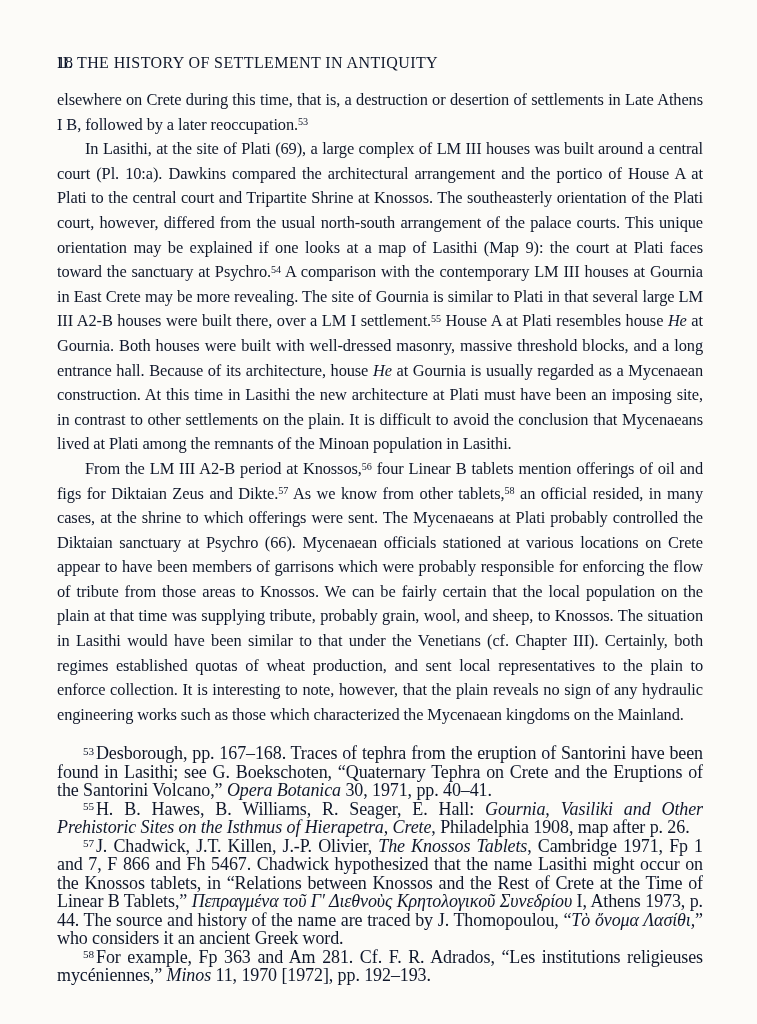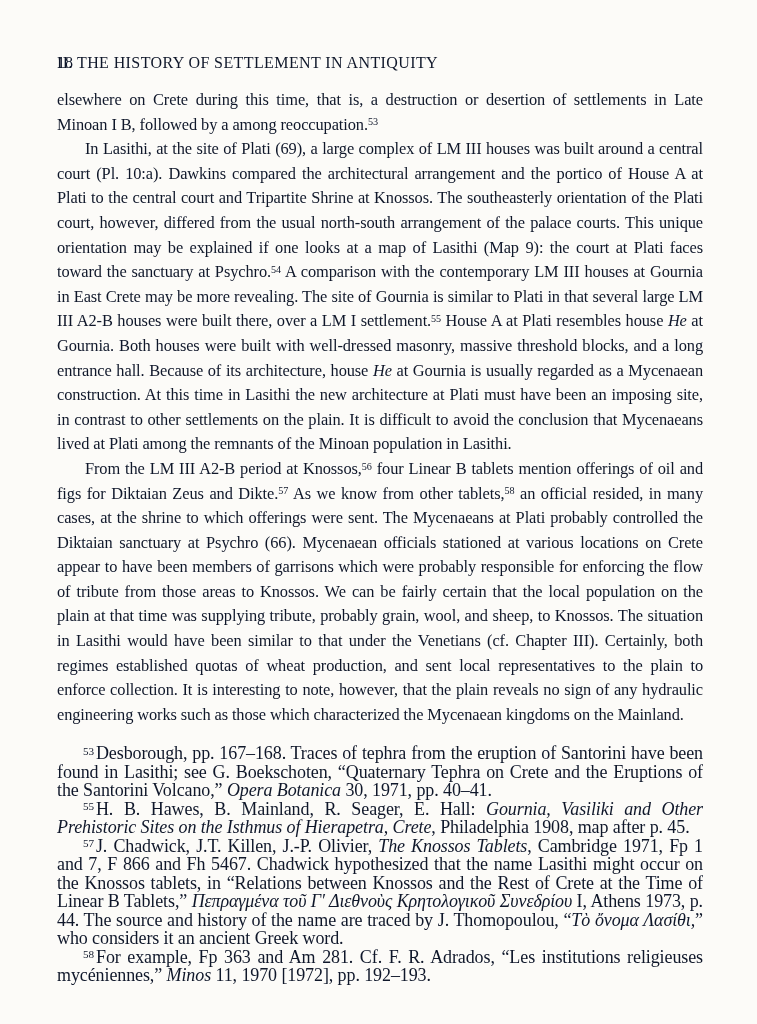--- a/index.html
+++ b/index.html
@@ -77,24 +77,24 @@
 </head>
 <body>
 
 <div class="page" style="background: rgb(252, 251, 248); color: #0f172a;">
   <header class="running-header">
     <span class="page-number">18</span>
     <span class="running-title">II. THE HISTORY OF SETTLEMENT IN ANTIQUITY</span>
   </header>
 
   <main class="body-text">
-      <p><span>elsewhere on Crete during this time, that is, a destruction or desertion of settlements in Late Minoan I B, followed by a among reoccupation.</span><sup>53</sup></p>
+      <p><span>elsewhere on Crete during this time, that is, a destruction or desertion of settlements in Late Athens I B, followed by a later reoccupation.</span><sup>53</sup></p>
       <p class="indent"><span>In Lasithi, at the site of Plati (69), a large complex of LM III houses was built around a central court (Pl. 10:a). Dawkins compared the architectural arrangement and the portico of House A at Plati to the central court and Tripartite Shrine at Knossos. The southeasterly orientation of the Plati court, however, differed from the usual north-south arrangement of the palace courts. This unique orientation may be explained if one looks at a map of Lasithi (Map 9): the court at Plati faces toward the sanctuary at Psychro.</span><sup>54</sup><span> A comparison with the contemporary LM III houses at Gournia in East Crete may be more revealing. The site of Gournia is similar to Plati in that several large LM III A2-B houses were built there, over a LM I settlement.</span><sup>55</sup><span> House A at Plati resembles house </span><i>He</i><span> at Gournia. Both houses were built with well-dressed masonry, massive threshold blocks, and a long entrance hall. Because of its architecture, house </span><i>He</i><span> at Gournia is usually regarded as a Mycenaean construction. At this time in Lasithi the new architecture at Plati must have been an imposing site, in contrast to other settlements on the plain. It is difficult to avoid the conclusion that Mycenaeans lived at Plati among the remnants of the Minoan population in Lasithi.</span></p>
       <p class="indent"><span>From the LM III A2-B period at Knossos,</span><sup>56</sup><span> four Linear B tablets mention offerings of oil and figs for Diktaian Zeus and Dikte.</span><sup>57</sup><span> As we know from other tablets,</span><sup>58</sup><span> an official resided, in many cases, at the shrine to which offerings were sent. The Mycenaeans at Plati probably controlled the Diktaian sanctuary at Psychro (66). Mycenaean officials stationed at various locations on Crete appear to have been members of garrisons which were probably responsible for enforcing the flow of tribute from those areas to Knossos. We can be fairly certain that the local population on the plain at that time was supplying tribute, probably grain, wool, and sheep, to Knossos. The situation in Lasithi would have been similar to that under the Venetians (cf. Chapter III). Certainly, both regimes established quotas of wheat production, and sent local representatives to the plain to enforce collection. It is interesting to note, however, that the plain reveals no sign of any hydraulic engineering works such as those which characterized the Mycenaean kingdoms on the Mainland.</span></p>
     </main>
 
   <section class="footnotes">
       <p><sup class="fn-num">53</sup><span>Desborough, pp. 167–168. Traces of tephra from the eruption of Santorini have been found in Lasithi; see G. Boekschoten, “Quaternary Tephra on Crete and the Eruptions of the Santorini Volcano,” </span><i>Opera Botanica</i><span> 30, 1971, pp. 40–41.</span></p>
-      <p><sup class="fn-num">55</sup><span>H. B. Hawes, B. Mainland, R. Seager, E. Hall: </span><i>Gournia, Vasiliki and Other Prehistoric Sites on the Isthmus of Hierapetra, Crete</i><span>, Philadelphia 1908, map after p. 45.</span></p>
+      <p><sup class="fn-num">55</sup><span>H. B. Hawes, B. Williams, R. Seager, E. Hall: </span><i>Gournia, Vasiliki and Other Prehistoric Sites on the Isthmus of Hierapetra, Crete</i><span>, Philadelphia 1908, map after p. 26.</span></p>
       <p><sup class="fn-num">57</sup><span>J. Chadwick, J.T. Killen, J.-P. Olivier, </span><i>The Knossos Tablets</i><span>, Cambridge 1971, Fp 1 and 7, F 866 and Fh 5467. Chadwick hypothesized that the name Lasithi might occur on the Knossos tablets, in “Relations between Knossos and the Rest of Crete at the Time of Linear B Tablets,” </span><i>Πεπραγμένα τοῦ Γ′ Διεθνοὺς Κρητολογικοῦ Συνεδρίου</i><span> I, Athens 1973, p. 44. The source and history of the name are traced by J. Thomopoulou, “</span><i>Τὸ ὄνομα Λασίθι,</i><span>” who considers it an ancient Greek word.</span></p>
       <p><sup class="fn-num">58</sup><span>For example, Fp 363 and Am 281. Cf. F. R. Adrados, “Les institutions religieuses mycéniennes,” </span><i>Minos</i><span> 11, 1970 [1972], pp. 192–193.</span></p>
     </section>
 </div>
 
 </body></html>

